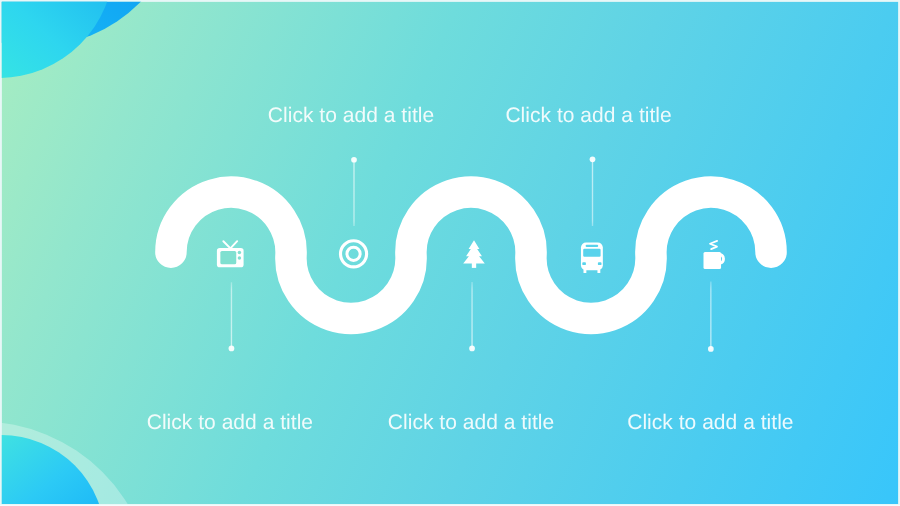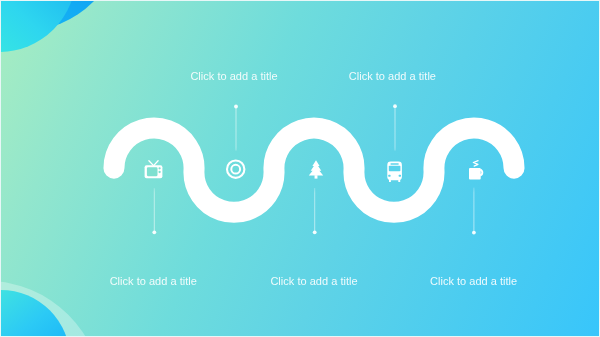--- a/index.html
+++ b/index.html
@@ -2,21 +2,21 @@
 <html><head>
 <meta charset="utf-8">
 <title>Click to add a title</title>
 <style>
   html,body{margin:0;padding:0;background:#ffffff;}
   body{width:600px;height:337px;overflow:hidden;
        font-family:"Liberation Sans",sans-serif;}
   #slide{position:relative;width:600px;height:337px;overflow:hidden;background:#e8f7f7;}
   #stage{position:absolute;left:1px;top:1px;width:598px;height:335px;overflow:hidden;}
   svg.full{position:absolute;left:0;top:0;width:598px;height:335px;display:block;}
-  .title{position:absolute;color:#ffffff;font-size:11px;white-space:nowrap;
+  .title{position:absolute;color:#ffffff;font-size:14px;white-space:nowrap;
          letter-spacing:0.02px;transform:translate(-50%,-50%);opacity:.90;}
 </style>
 </head>
 <body>
 
 <div id="slide">
  <div id="stage">
   <svg class="full" viewBox="0 0 598 335" xmlns="http://www.w3.org/2000/svg">
    <defs>
       <linearGradient id="bgGrad" gradientUnits="userSpaceOnUse" x1="0" y1="0" x2="627.6" y2="273.6">

